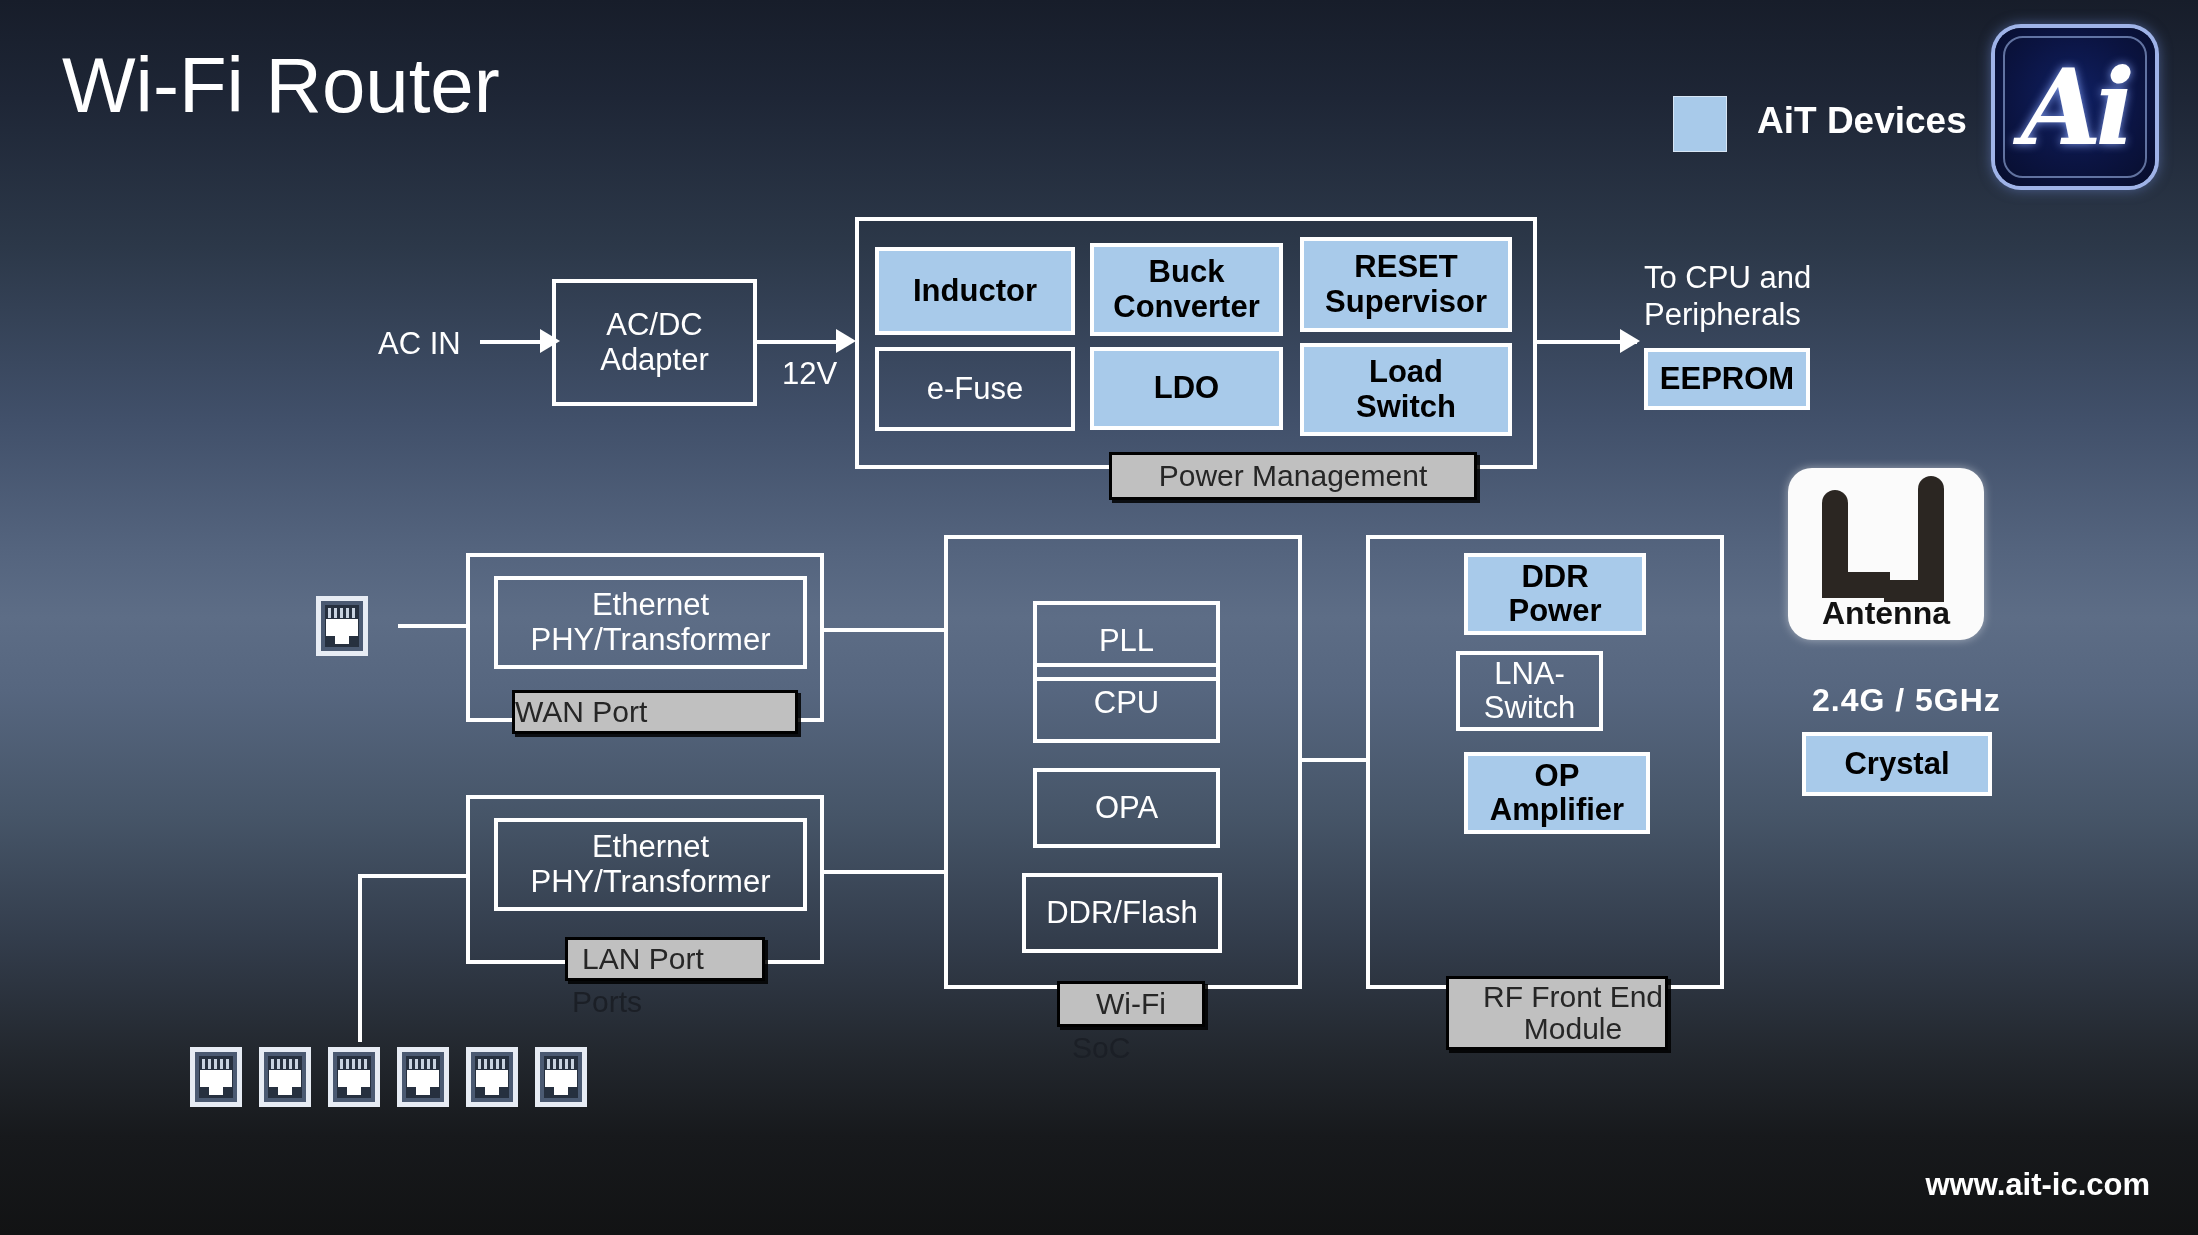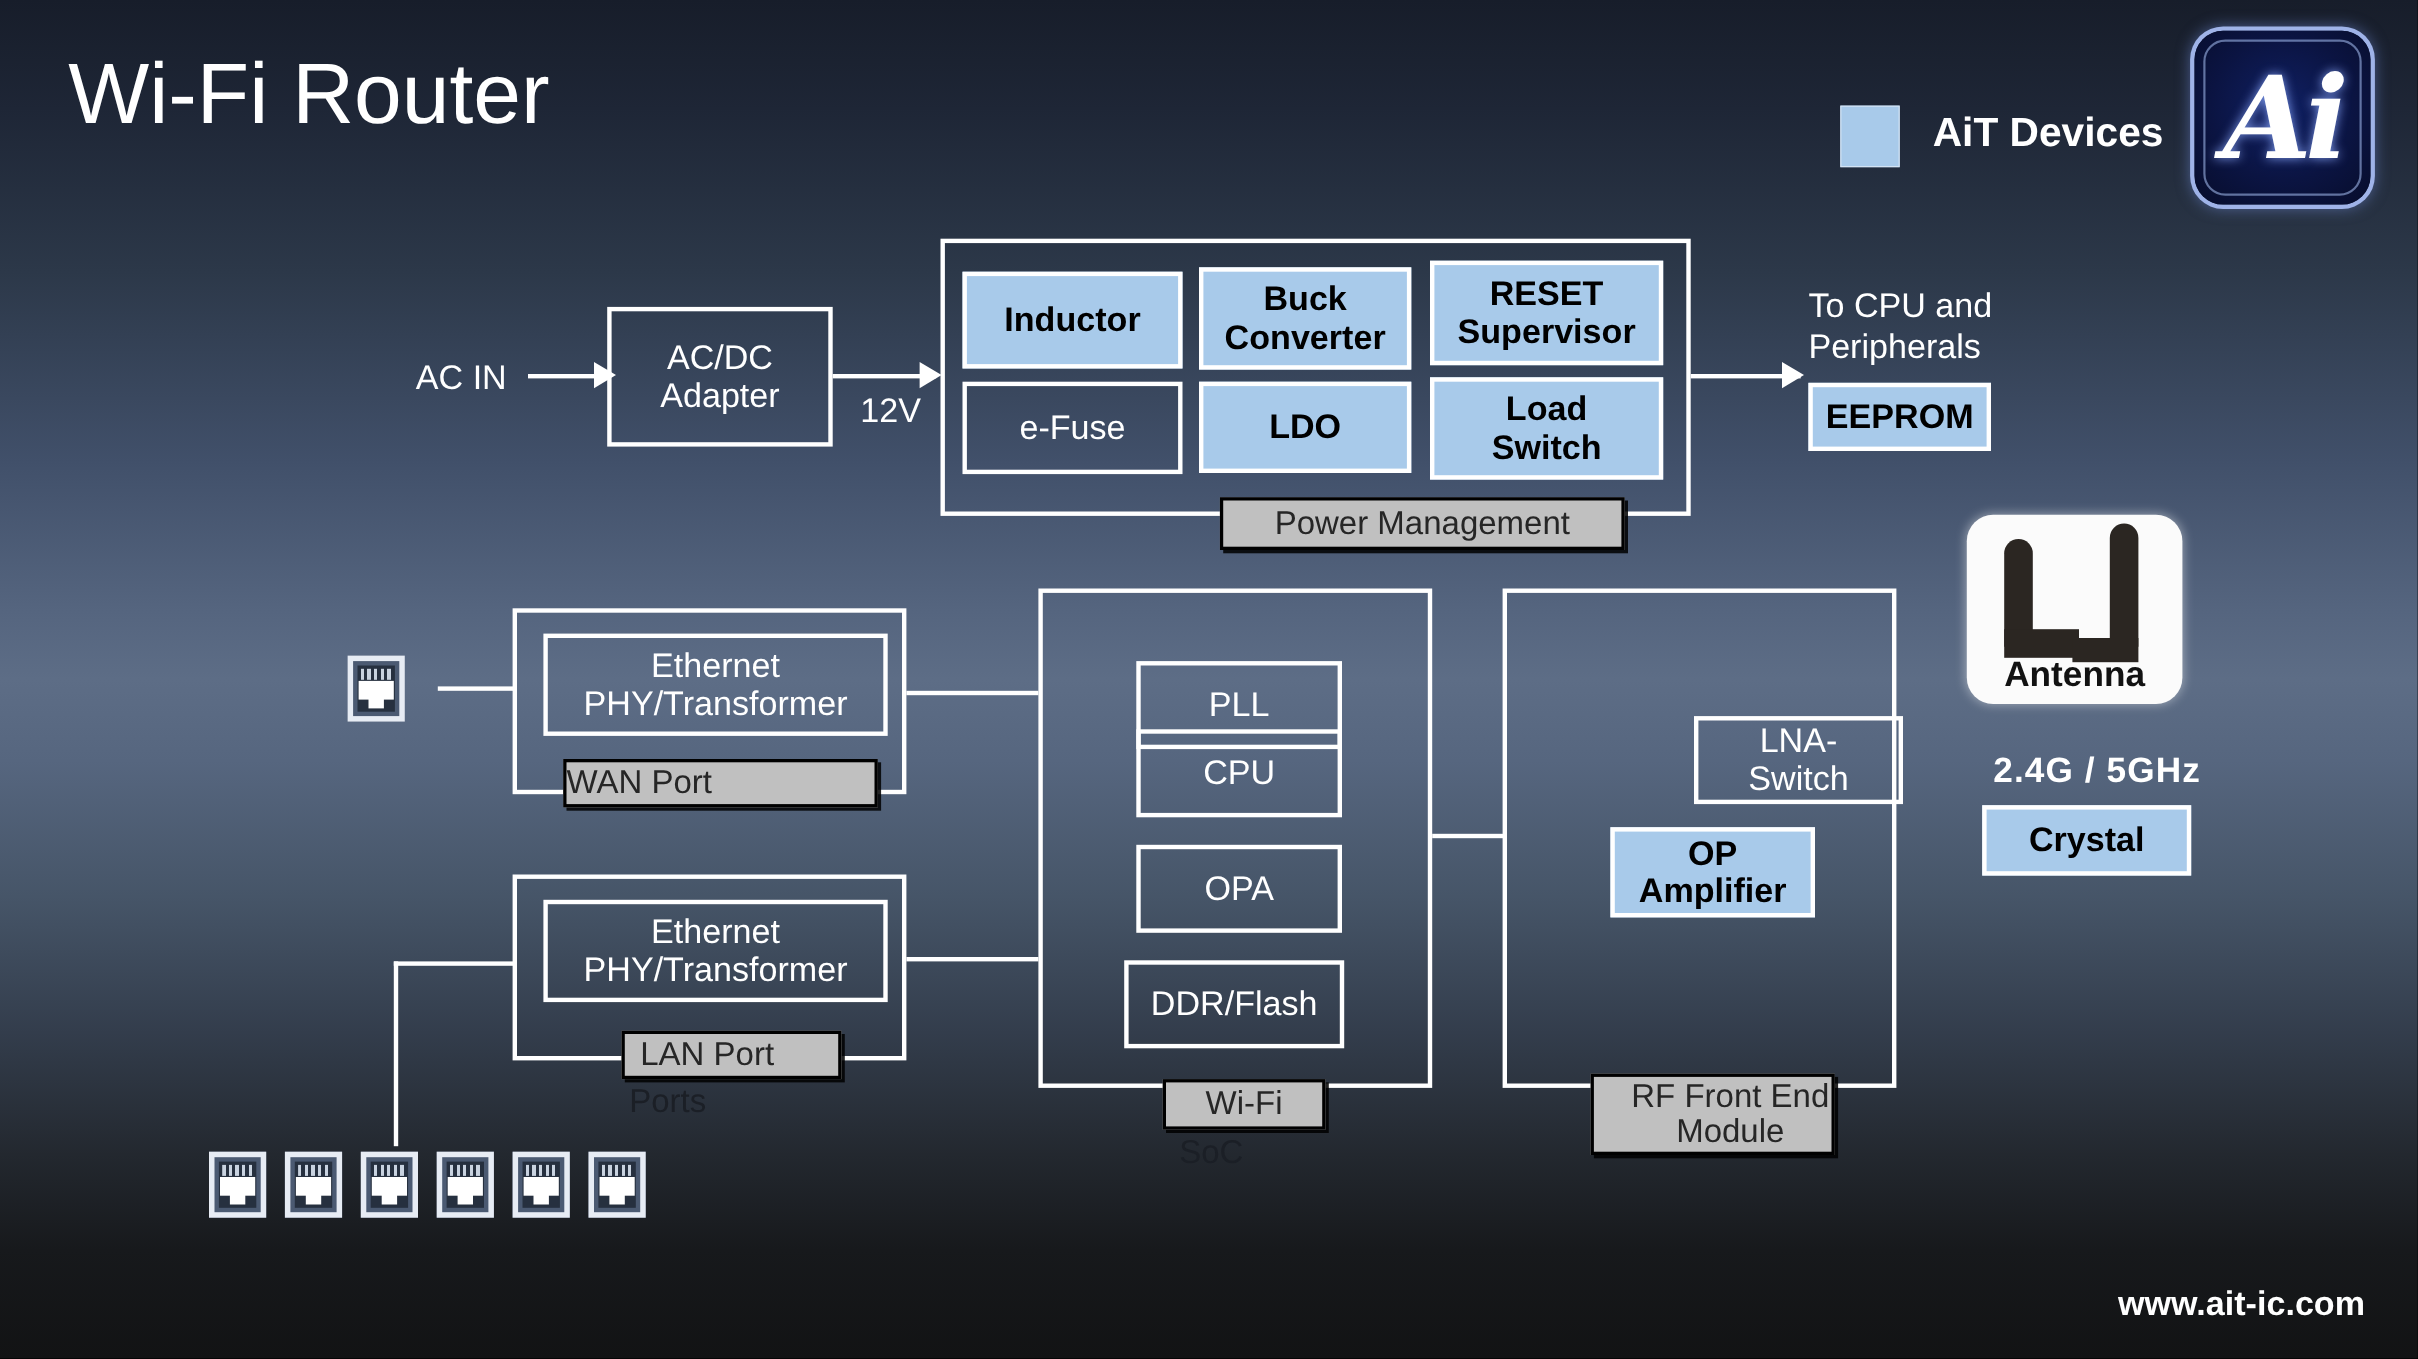--- a/index.html
+++ b/index.html
@@ -393,21 +393,23 @@
   <div class="blk" data-name="block-pll" style="left:1033px; top:557px; width:187px; height:80px;margin-top:44px;">PLL</div>
   <div class="blk" data-name="block-cpu" style="left:1033px; top:663px; width:187px; height:80px;">CPU</div>
   <div class="blk" data-name="block-opa" style="left:1033px; top:768px; width:187px; height:80px;">OPA</div>
   <div class="blk" data-name="block-ddr-flash" style="left:1022px; top:873px; width:200px; height:80px;">DDR/Flash</div>
   <div class="caption" data-name="soc-wifi-caption" style="left:1057px; top:981px; width:148px; height:46px;">Wi-Fi</div>
   <div class="plain-label" data-name="soc-group-label" style="left:1072px; top:1031px;">SoC</div>
 
   <div class="ln-h" data-name="soc-to-rf-line" style="left:1302px; top:758px; width:66px;"></div>
 
   <div class="grp" data-name="rf-front-end-group" style="left:1366px; top:535px; width:358px; height:454px;"></div>
-  <div class="blk" data-name="block-lna-switch" style="left:1540px; top:651px; width:190px; height:80px; white-space:pre-line;">LNA-
+  <div class="blk ait" data-name="block-ddr-power" style="left:1464px; top:553px; width:182px; height:82px; white-space:pre-line;">DDR
+Power</div>
+  <div class="blk" data-name="block-lna-switch" style="left:1456px; top:651px; width:147px; height:80px; white-space:pre-line;">LNA-
 Switch</div>
   <div class="blk ait" data-name="block-op-amplifier" style="left:1464px; top:752px; width:186px; height:82px; white-space:pre-line;">OP
 Amplifier</div>
   <div class="caption" data-name="rf-front-end-caption" style="left:1446px; top:976px; width:222px; height:74px; white-space:pre-line;padding-left:32px;">RF Front End
 Module</div>
 
   <div id="antenna-icon" data-name="antenna-icon">
     <div class="rod-l" data-name="antenna-rod-left"></div>
     <div class="foot-l" data-name="antenna-foot-left"></div>
     <div class="rod-r" data-name="antenna-rod-right"></div>

